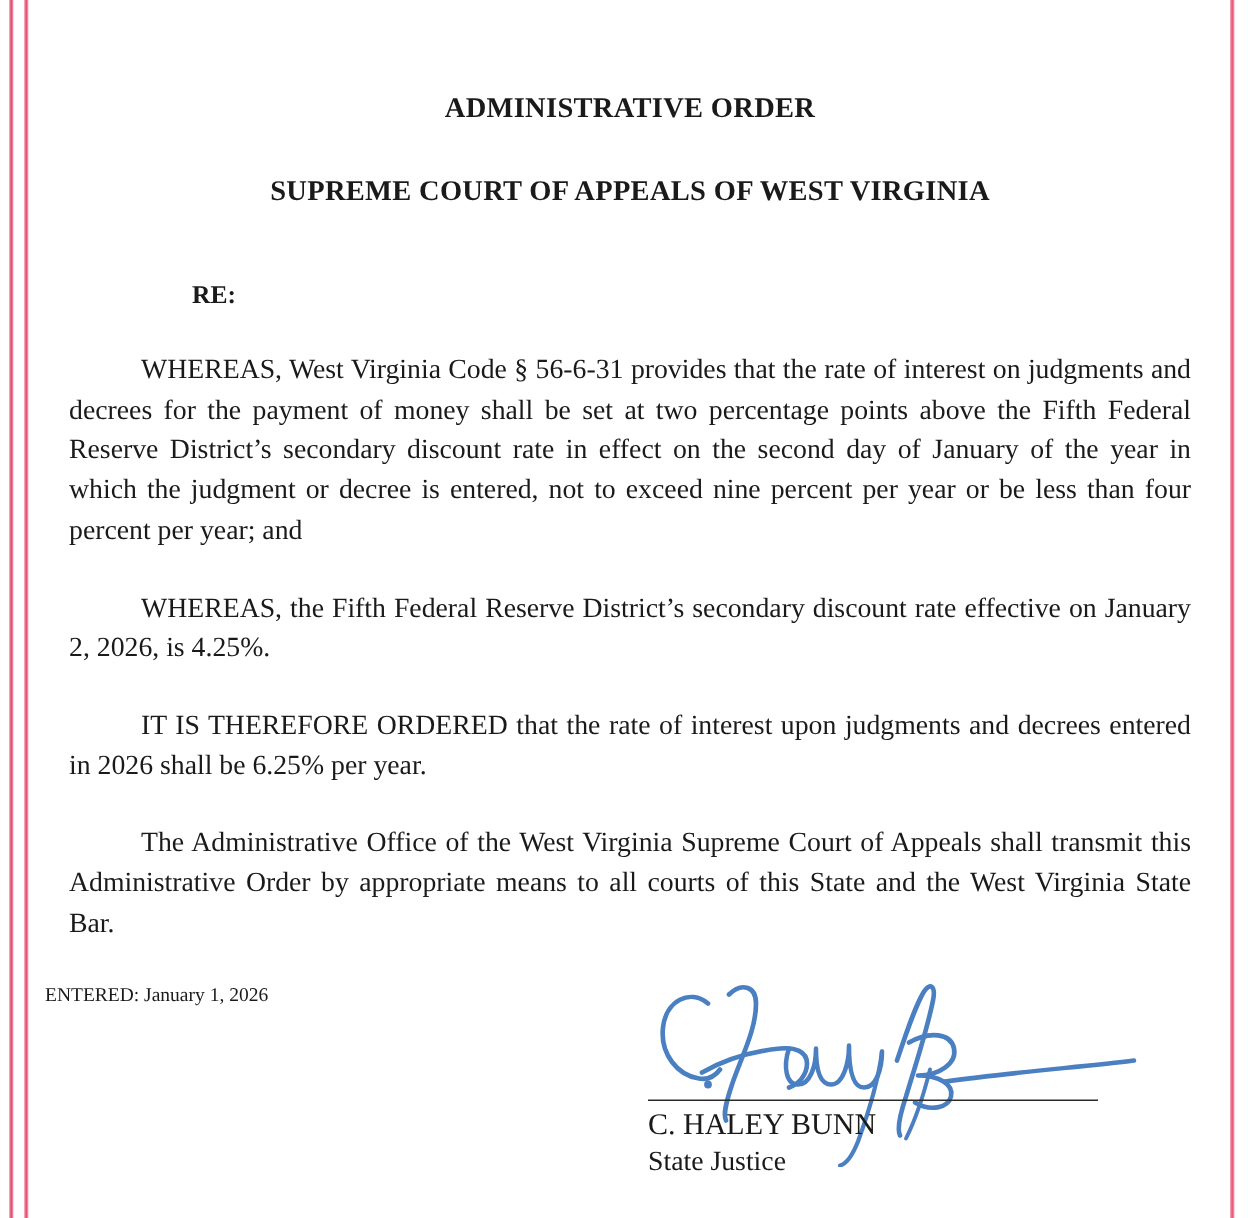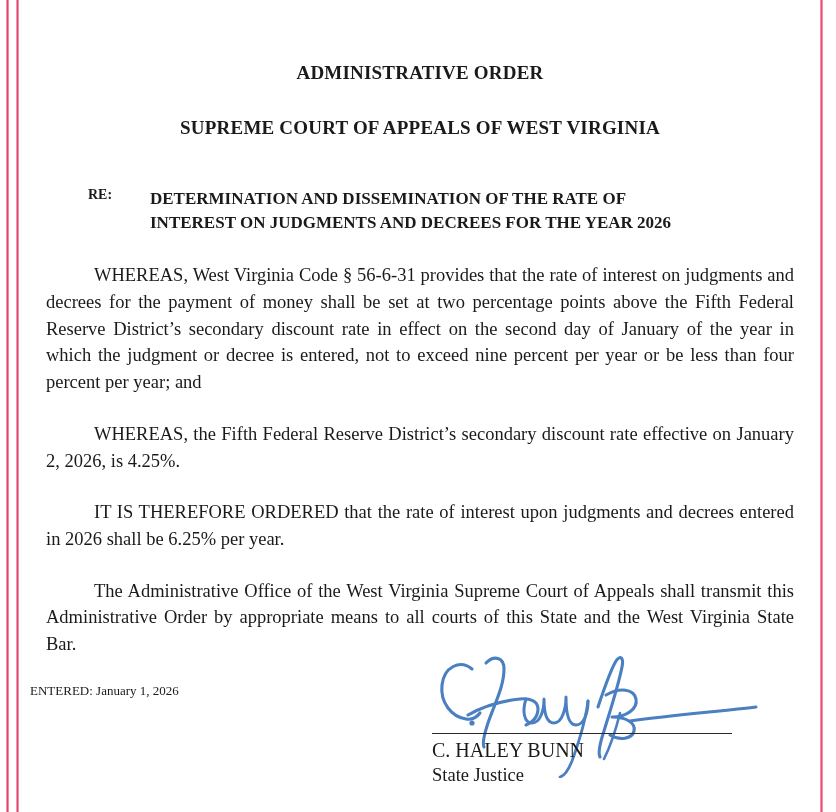--- a/index.html
+++ b/index.html
@@ -54,23 +54,24 @@
   #title-court { margin-top: 33px; }
 
   
   #re-block {
     margin-top: 48px;
     display: flex;
     padding-left: 58px;
   }
   #re-label {
     font-weight: bold;
-    font-size: 14px;
+    font-size: 17px;
     width: 62px;
     flex: 0 0 62px;
+    margin-left: 40px;
   }
   #re-text {
     font-weight: bold;
     font-size: 17px;
     line-height: 1.42;
     flex: 1 1 auto;
   }
   #re-text div { white-space: nowrap; }
 
   
@@ -143,24 +144,20 @@
   <div class="edge-line soft" id="edge-right"></div>
 
   <div id="content">
 
     <div class="doc-title" id="title-main">ADMINISTRATIVE ORDER</div>
 
     <div class="doc-title" id="title-court">SUPREME COURT OF APPEALS OF WEST VIRGINIA</div>
 
     <div id="re-block">
       <div id="re-label">RE:</div>
-      <div id="re-text">
-        <div>DETERMINATION AND DISSEMINATION OF THE RATE OF</div>
-        <div>INTEREST ON JUDGMENTS AND DECREES FOR THE YEAR 2026</div>
-      </div>
     </div>
 
     <p class="para" id="para-1">WHEREAS, West Virginia Code § 56-6-31 provides that the rate of interest on judgments and decrees for the payment of money shall be set at two percentage points above the Fifth Federal Reserve District’s secondary discount rate in effect on the second day of January of the year in which the judgment or decree is entered, not to exceed nine percent per year or be less than four percent per year; and</p>
 
     <p class="para" id="para-2">WHEREAS, the Fifth Federal Reserve District’s secondary discount rate effective on January 2, 2026, is 4.25%.</p>
 
     <p class="para" id="para-3">IT IS THEREFORE ORDERED that the rate of interest upon judgments and decrees entered in 2026 shall be 6.25% per year.</p>
 
     <p class="para" id="para-4">The Administrative Office of the West Virginia Supreme Court of Appeals shall transmit this Administrative Order by appropriate means to all courts of this State and the West Virginia State Bar.</p>
 

